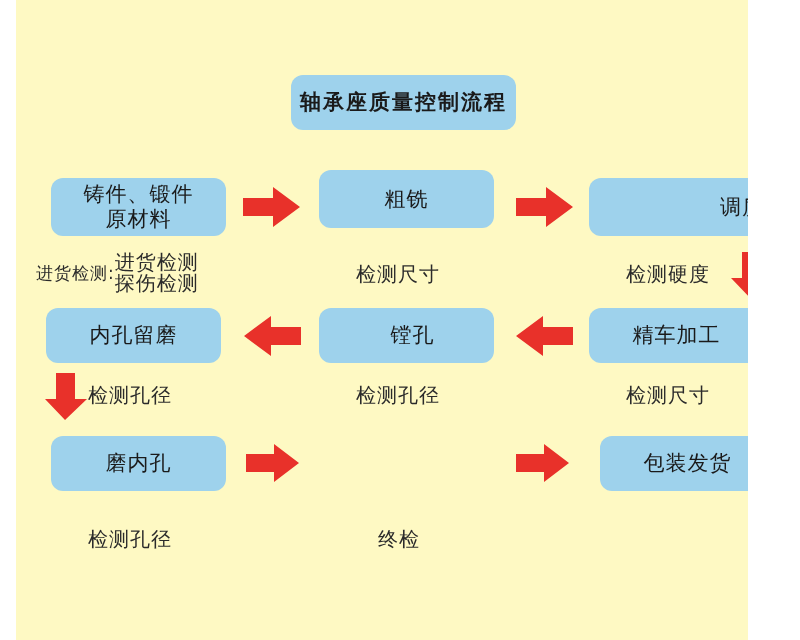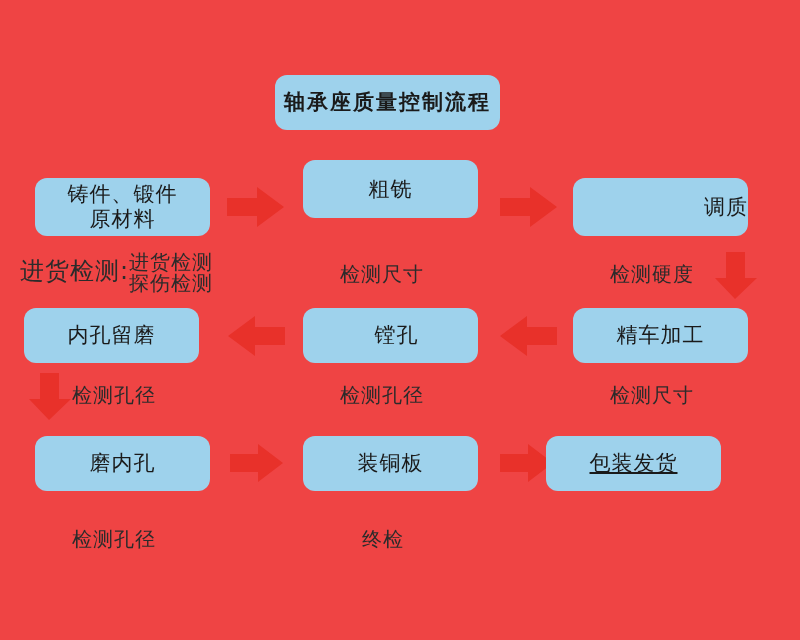--- a/index.html
+++ b/index.html
@@ -5,24 +5,25 @@
   html, body {
     margin: 0;
     padding: 0;
     background: #ffffff;
   }
   body {
     font-family: "DejaVu Sans", "Liberation Sans", sans-serif;
   }
   #canvas {
     position: relative;
-    width: 800px;
+    width: 732px;
     height: 640px;
-    background: #ef4444;
+    background: #fef9c3;
     overflow: hidden;
+    margin-left: 16px;
   }
   .node {
     position: absolute;
     box-sizing: border-box;
     background: #9ed2ec;
     border-radius: 12px;
     display: flex;
     align-items: center;
     justify-content: center;
     text-align: center;
@@ -45,21 +46,21 @@
     color: #2b2b2b;
     font-size: 20px;
     letter-spacing: 1px;
     white-space: nowrap;
     line-height: 1.15;
   }
   .caption.two-line {
     line-height: 1.05;
   }
   .caption .lead {
-    font-size: 24px;
+    font-size: 17px;
   }
   .caption .stack {
     display: inline-block;
     vertical-align: middle;
     text-align: left;
   }
   .arrow {
     position: absolute;
   }
   .arrow svg {
@@ -81,21 +82,21 @@
       <div>原材料</div>
     </div>
   </div>
 
   <div class="arrow" style="left:227px; top:186px;">
     <svg width="58" height="42" viewBox="0 0 58 42" aria-hidden="true">
       <polygon points="0,12 30,12 30,1 57,21 30,41 30,30 0,30" fill="#e8312a"></polygon>
     </svg>
   </div>
 
-  <div class="node" style="left:303px; top:160px; width:175px; height:58px;">
+  <div class="node" style="left:303px; top:170px; width:175px; height:58px;">
     <span>粗铣</span>
   </div>
 
   <div class="arrow" style="left:500px; top:186px;">
     <svg width="58" height="42" viewBox="0 0 58 42" aria-hidden="true">
       <polygon points="0,12 30,12 30,1 57,21 30,41 30,30 0,30" fill="#e8312a"></polygon>
     </svg>
   </div>
 
   <div class="node" style="left:573px; top:178px; width:175px; height:58px;justify-content:flex-end;">
@@ -109,21 +110,21 @@
   <div class="caption" style="left:340px; top:263px;">检测尺寸</div>
 
   <div class="caption" style="left:610px; top:263px;">检测硬度</div>
 
   <div class="arrow" style="left:714px; top:252px;">
     <svg width="44" height="48" viewBox="0 0 44 48" aria-hidden="true">
       <polygon points="12,0 31,0 31,26 43,26 21,47 1,26 12,26" fill="#e8312a"></polygon>
     </svg>
   </div>
 
-  <div class="node" style="left:24px; top:308px; width:175px; height:55px;">
+  <div class="node" style="left:30px; top:308px; width:175px; height:55px;">
     <span>内孔留磨</span>
   </div>
 
   <div class="arrow" style="left:228px; top:315px;">
     <svg width="58" height="42" viewBox="0 0 58 42" aria-hidden="true">
       <polygon points="57,12 27,12 27,1 0,21 27,41 27,30 57,30" fill="#e8312a"></polygon>
     </svg>
   </div>
 
   <div class="node" style="left:303px; top:308px; width:175px; height:55px;padding-left:12px;">
@@ -155,31 +156,28 @@
   <div class="node" style="left:35px; top:436px; width:175px; height:55px;">
     <span>磨内孔</span>
   </div>
 
   <div class="arrow" style="left:230px; top:443px;">
     <svg width="54" height="40" viewBox="0 0 54 40" aria-hidden="true">
       <polygon points="0,11 28,11 28,1 53,20 28,39 28,29 0,29" fill="#e8312a"></polygon>
     </svg>
   </div>
 
-  <div class="node" style="left:303px; top:436px; width:175px; height:55px;">
-    <span>装铜板</span>
-  </div>
 
   <div class="arrow" style="left:500px; top:443px;">
     <svg width="54" height="40" viewBox="0 0 54 40" aria-hidden="true">
       <polygon points="0,11 28,11 28,1 53,20 28,39 28,29 0,29" fill="#e8312a"></polygon>
     </svg>
   </div>
 
-  <div class="node" style="left:546px; top:436px; width:175px; height:55px;text-decoration:underline;">
+  <div class="node" style="left:584px; top:436px; width:175px; height:55px;">
     <span>包装发货</span>
   </div>
 
   <div class="caption" style="left:72px; top:528px;">检测孔径</div>
 
   <div class="caption" style="left:362px; top:528px;">终检</div>
 
 </div>
 
 </body></html>

